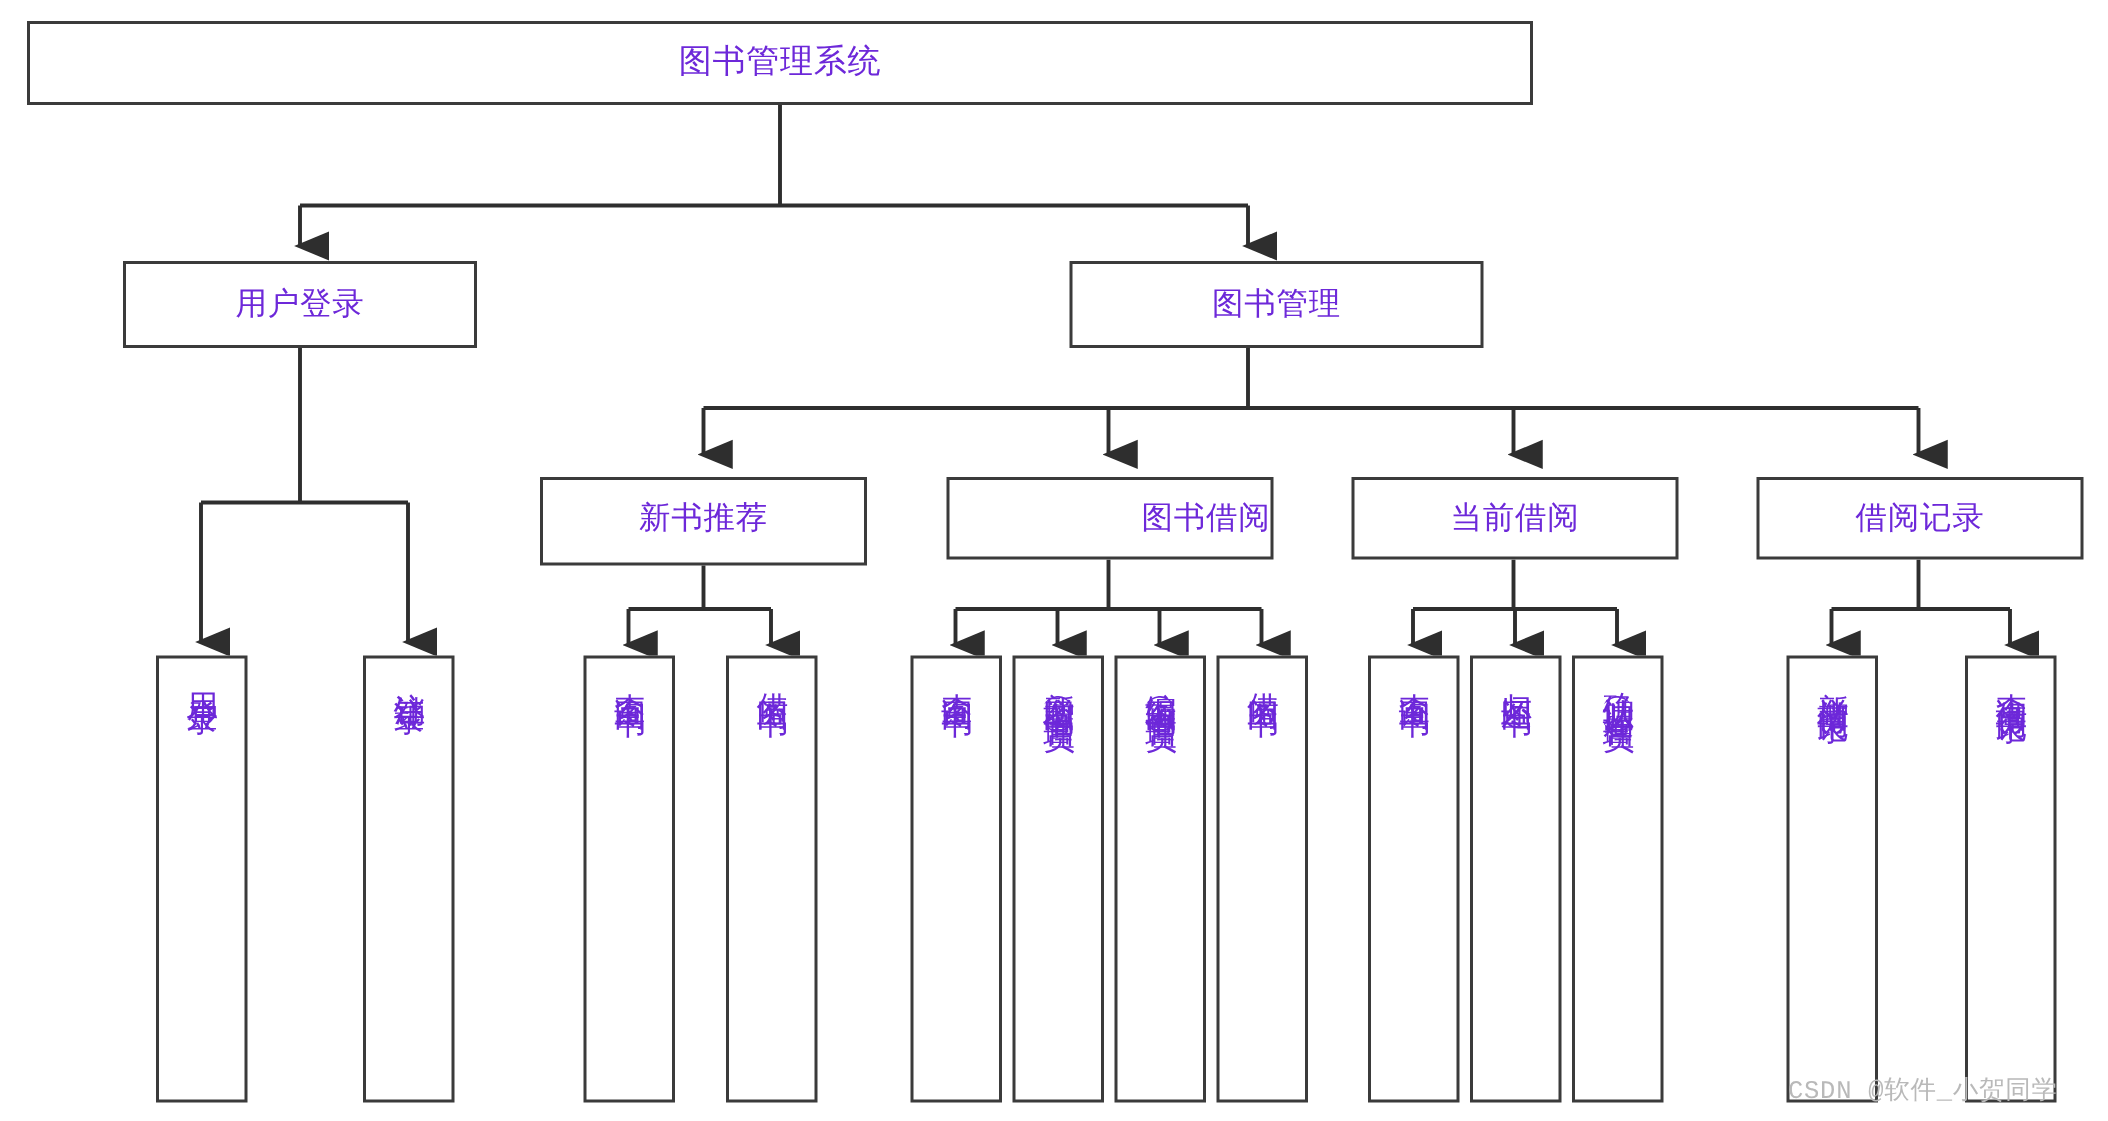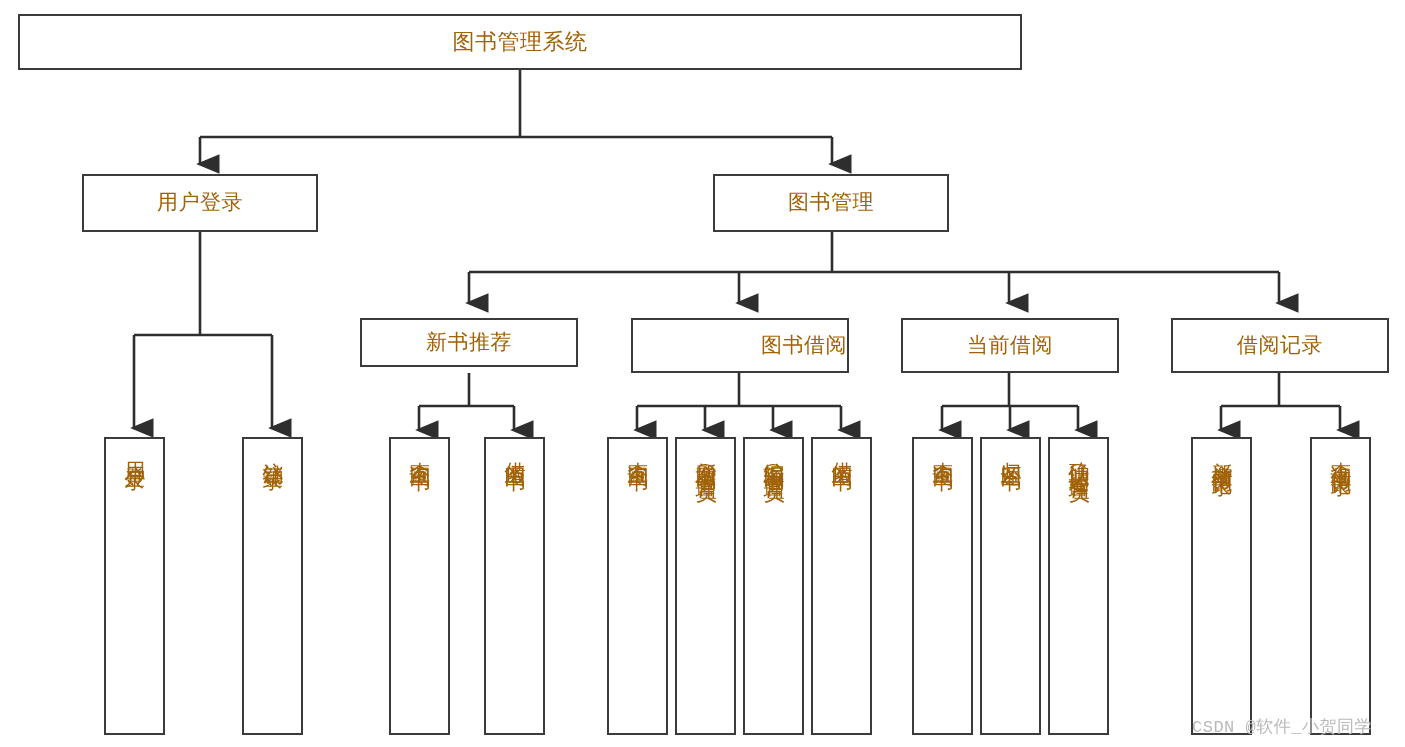--- a/index.html
+++ b/index.html
@@ -26,21 +26,21 @@
     pointer-events: none;
   }
   .node {
     position: absolute;
     box-sizing: border-box;
     border: 2.5px solid #3b3b3b;
     background: #ffffff;
     display: flex;
     align-items: center;
     justify-content: center;
-    color: #a16207;
+    color: #6d28d9;
   }
   .node-label {
     line-height: 1.12;
     letter-spacing: 0.5px;
     white-space: nowrap;
   }
   .node.horiz .node-label {
     font-size: 21px;
   }
   .node.root .node-label {
@@ -124,25 +124,25 @@
     </g>
   </svg>
 
   <div class="node horiz root" style="left:18px; top:14px; width:1004px; height:56px;">
     <span class="node-label">图书管理系统</span>
   </div>
 
   <div class="node horiz" style="left:82px; top:174px; width:236px; height:58px;">
     <span class="node-label">用户登录</span>
   </div>
-  <div class="node horiz" style="left:713px; top:174px; width:236px; height:58px;">
+  <div class="node horiz" style="left:713px; top:174px; width:276px; height:58px;">
     <span class="node-label">图书管理</span>
   </div>
 
-  <div class="node horiz" style="left:360px; top:318px; width:218px; height:49px;">
+  <div class="node horiz" style="left:360px; top:318px; width:218px; height:59px;font-family:Liberation Mono, monospace;">
     <span class="node-label">新书推荐</span>
   </div>
   <div class="node horiz" style="left:631px; top:318px; width:218px; height:55px;justify-content:flex-end;">
     <span class="node-label">图书借阅</span>
   </div>
   <div class="node horiz" style="left:1171px; top:318px; width:218px; height:55px;">
     <span class="node-label">借阅记录</span>
   </div>
   <div class="node horiz" style="left:901px; top:318px; width:218px; height:55px;">
     <span class="node-label">当前借阅</span>

